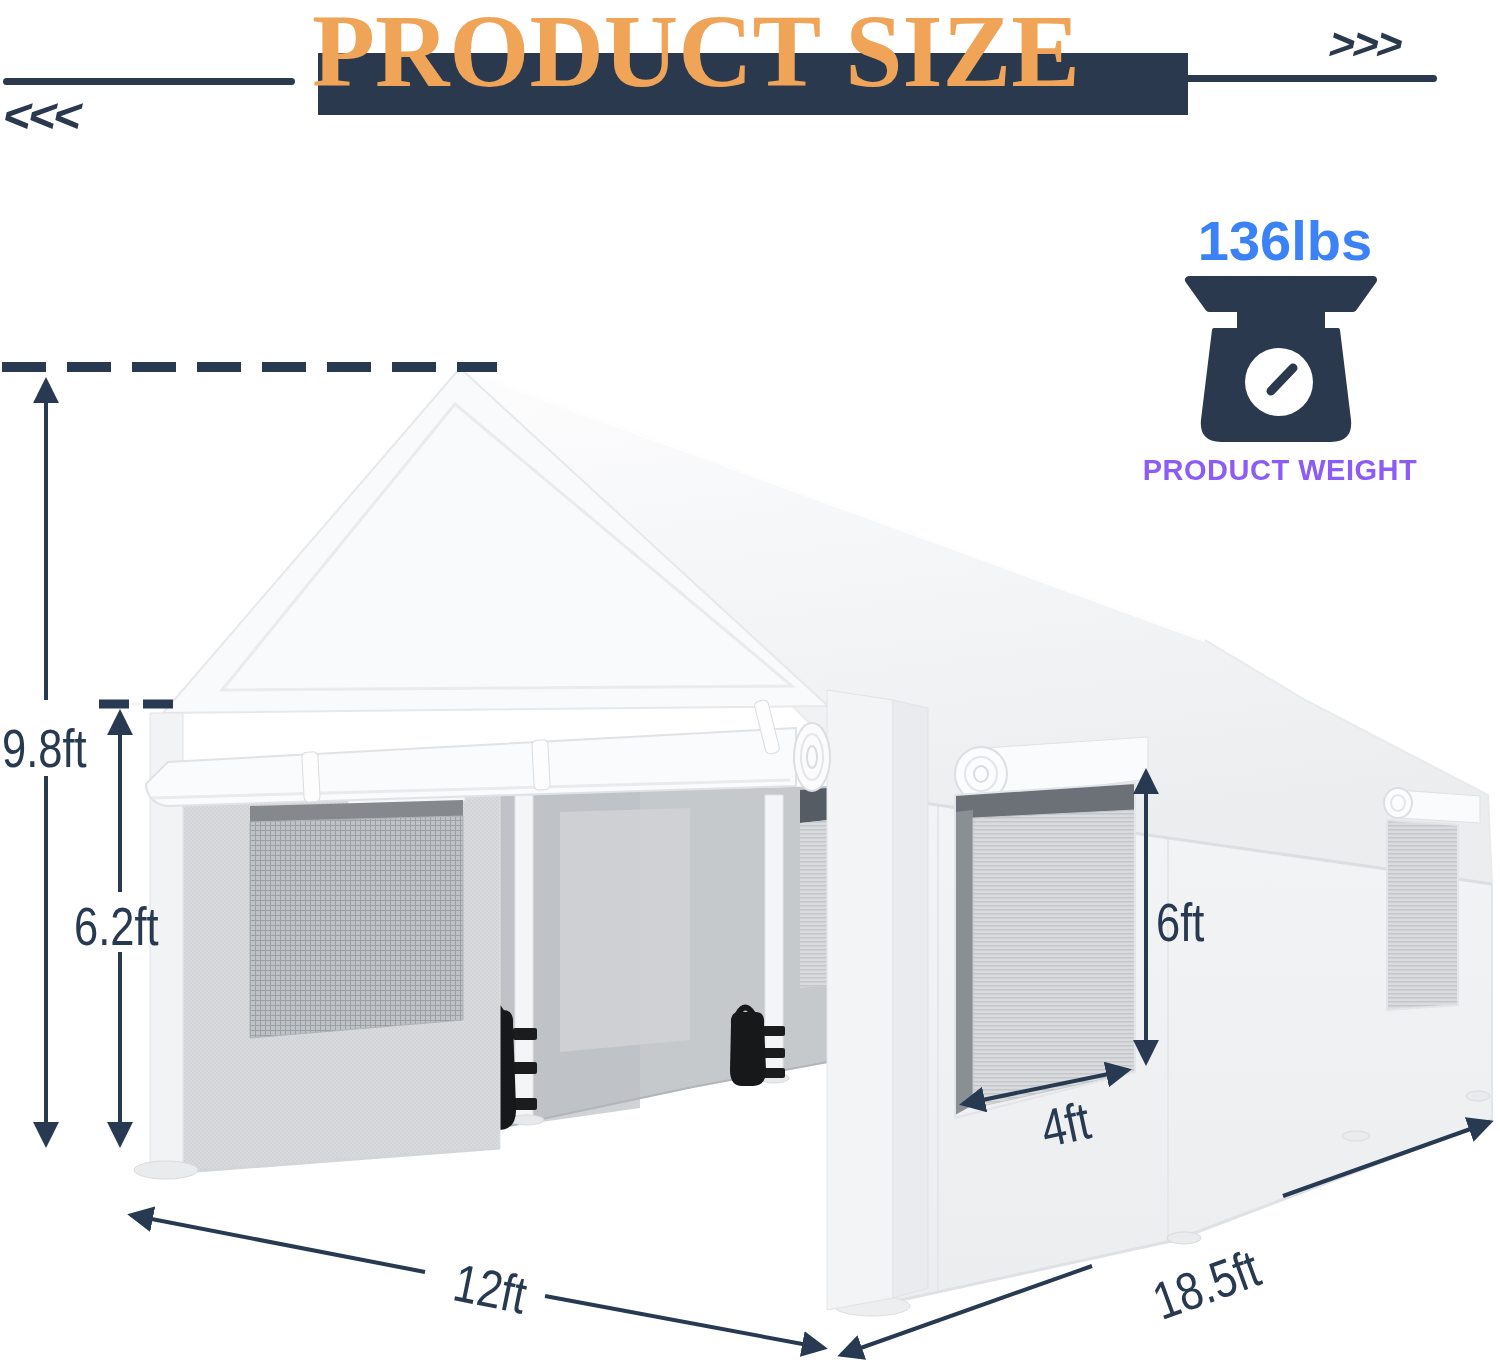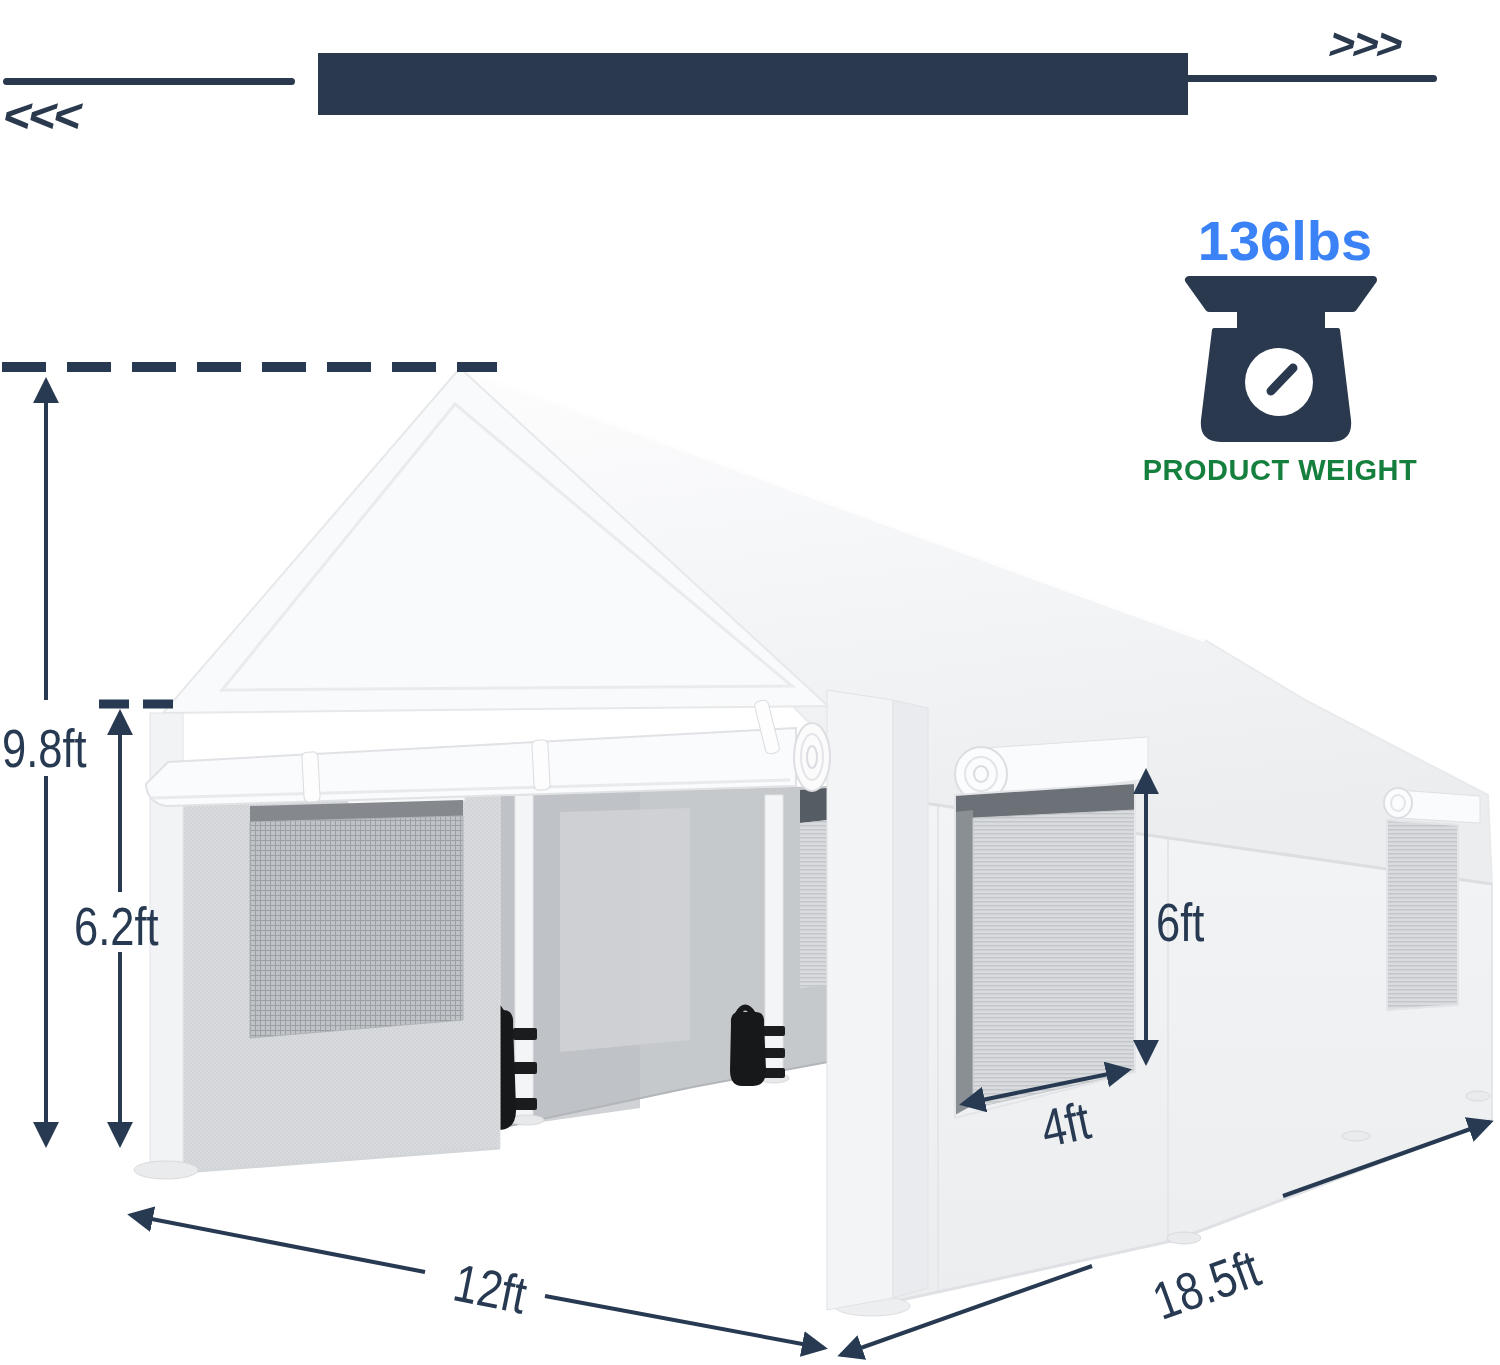--- a/index.html
+++ b/index.html
@@ -12,40 +12,41 @@
               font-family:"Liberation Serif",serif;font-weight:700;font-size:103px;
               letter-spacing:0px;white-space:nowrap;line-height:1;}
   .h-line{position:absolute;height:7px;border-radius:4px;background:#2a394e;}
   .chevrons{position:absolute;color:#2a394e;font-weight:700;white-space:nowrap;line-height:1;}
   .chevrons.left{left:4px;top:92px;font-size:48px;letter-spacing:-3px;transform:skewX(-12deg);}
   .chevrons.right{left:1330px;top:22px;font-size:44px;letter-spacing:-2px;transform:skewX(-12deg);}
   
   .weight-value{position:absolute;left:1165px;top:213px;width:240px;text-align:center;
                 color:#3b82f6;font-weight:700;font-size:56px;line-height:1;}
   .weight-caption{position:absolute;left:1130px;top:456px;width:300px;text-align:center;
-                  color:#15803d;font-weight:600;font-size:29px;letter-spacing:0.5px;line-height:1;}
+                  color:#8b5cf6;font-weight:600;font-size:29px;letter-spacing:0.5px;line-height:1;}
   
   .dim-label{position:absolute;color:#273a52;font-size:53px;line-height:1;white-space:nowrap;
              transform-origin:left center;transform:scaleX(0.82);}
   .dim-label.rot{transform-origin:center center;}
   .dim-9-8{left:2px;top:722px;}
   .dim-6-2{left:74px;top:900px;}
   .dim-6{left:1156px;top:896px;}
   .dim-4{left:1036px;top:1098px;transform:rotate(-12deg) scaleX(0.82);}
   .dim-12{left:446px;top:1262px;transform:rotate(11.5deg) scaleX(0.82);}
   .dim-18-5{left:1140px;top:1258px;transform:rotate(-20deg) scaleX(0.82);}
 </style>
 </head>
 <body>
 
 <div class="canvas">
 
   <div class="h-line" style="left:3px;top:78px;width:292px;"></div>
   <div class="h-line" style="left:1152px;top:75px;width:285px;"></div>
   <div class="title-bar"></div>
+  <div class="title-text">PRODUCT SIZE</div>
   <div class="chevrons left">&lt;&lt;&lt;</div>
   <div class="chevrons right">&gt;&gt;&gt;</div>
 
   <div class="weight-value">136lbs</div>
   <svg class="abs" style="left:1183px;top:272px;" width="196" height="176" viewBox="0 0 196 176">
     <g fill="#2a394e" stroke="#2a394e" stroke-linejoin="round">
       <polygon points="6,8 190,8 170,36 26,36" stroke-width="8"></polygon>
       <rect x="55" y="30" width="86" height="32" stroke-width="2"></rect>
       <path d="M31,58 L155,58 L166,148 Q168,168 148,168 L38,168 Q18,168 20,148 Z" stroke-width="4"></path>
     </g>

